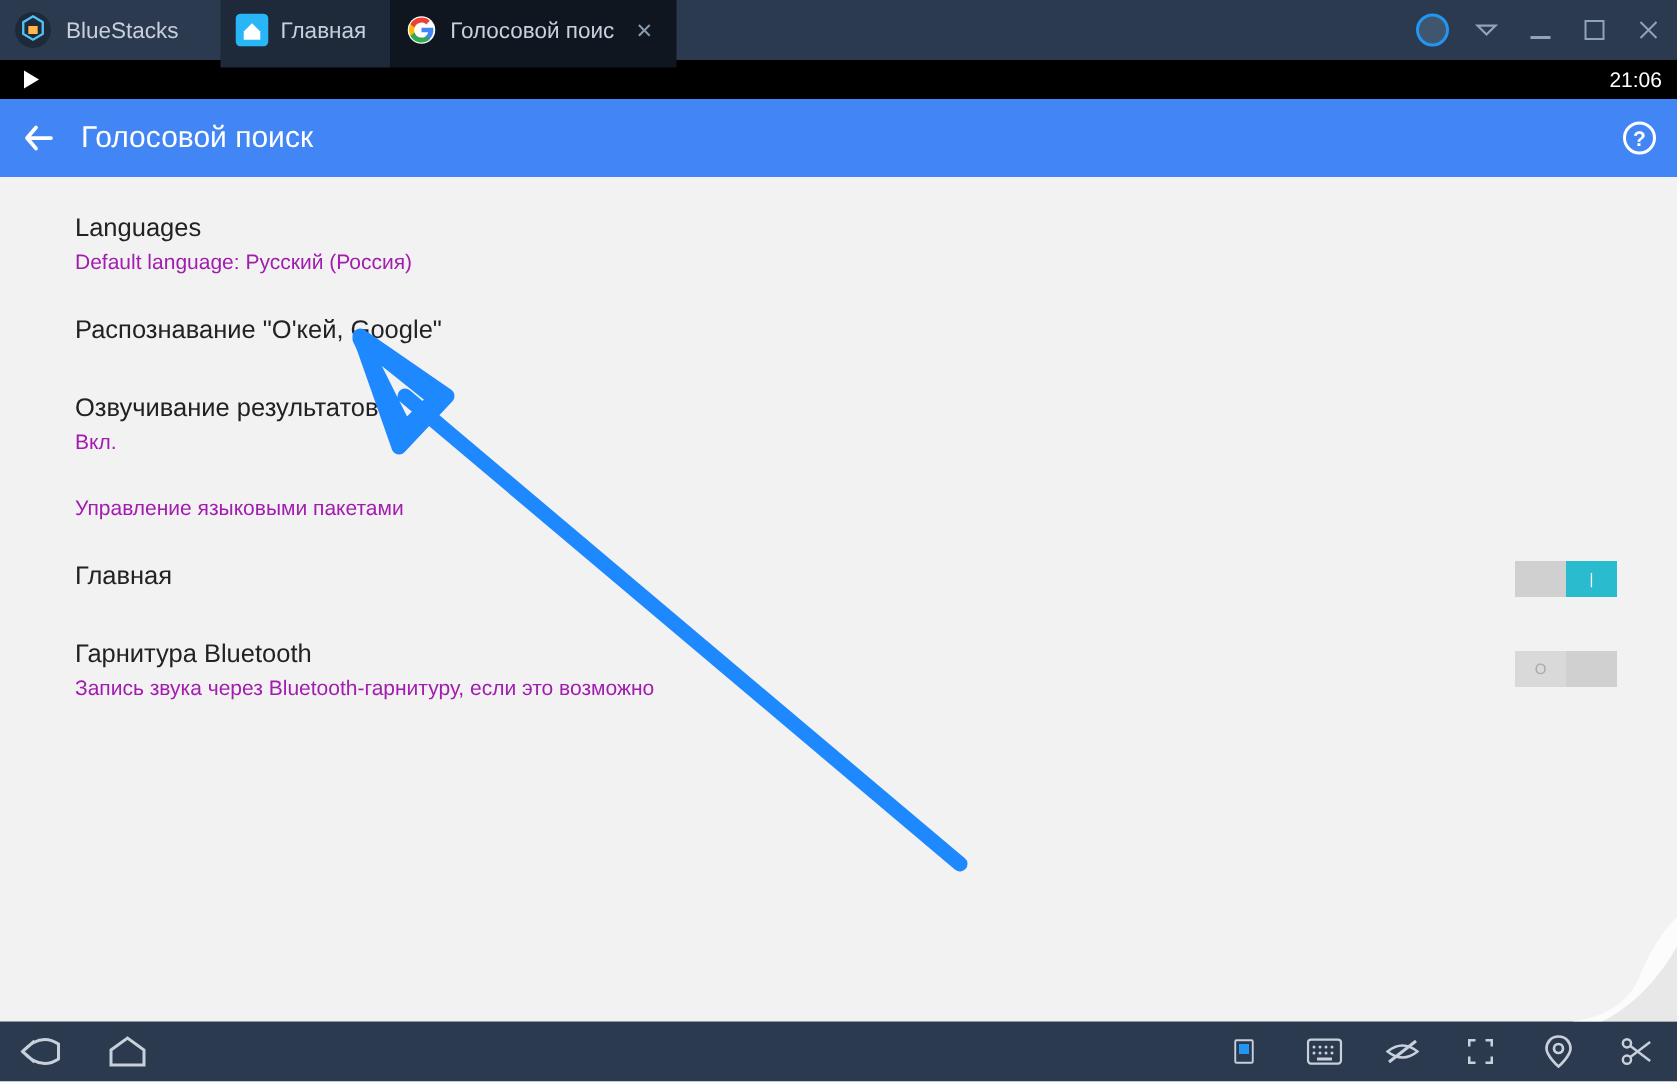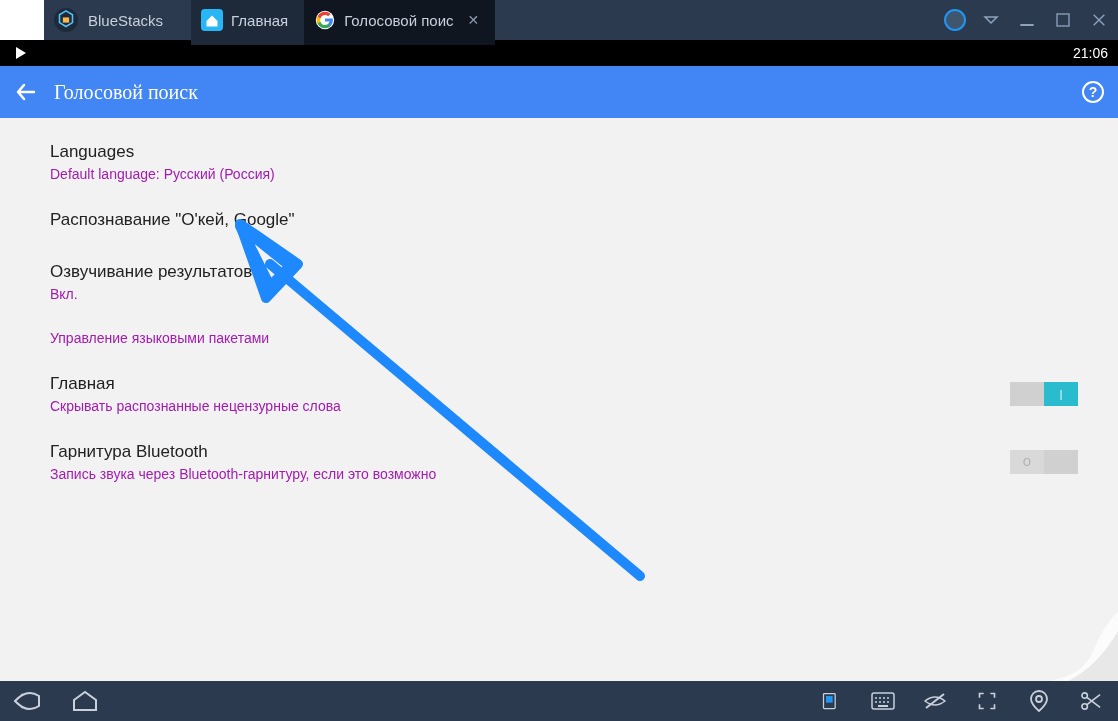--- a/index.html
+++ b/index.html
@@ -1,40 +1,40 @@
 <!DOCTYPE html>
 <html><head>
 <meta charset="utf-8">
 <style>
 * { margin: 0; padding: 0; box-sizing: border-box; font-family: Arial, sans-serif; }
 body { width: 1118px; height: 721px; background: #fff; overflow: hidden; position: relative; }
 
 
-.bs-titlebar { height: 40px; background: #2b3a4f; display: flex; align-items: center; padding: 0 8px; position: relative; margin-left: 44px; }
+.bs-titlebar { height: 40px; background: #2b3a4f; display: flex; align-items: center; padding: 0 8px; position: relative; }
 .bs-logo { width: 28px; height: 28px; margin-right: 8px; display:flex; align-items:center; justify-content:center;}
 .bs-appname { color: #c8d0dc; font-size: 15px; margin-right: 28px; }
 .tab { height: 49px; display: flex; align-items: center; padding: 0 16px 0 10px; gap: 8px; position: relative; }
 .tab-home { background: #1e2a3a; }
 .tab-active { background: #0f1620; }
 .tab-icon { width: 22px; height: 22px; display:flex; align-items:center; justify-content:center;}
 .tab-label { color: #c8d0dc; font-size: 15px; }
 .tab-close { color: #8899aa; font-size: 14px; margin-left: 6px; }
 .titlebar-right { position: absolute; right: 8px; display: flex; align-items: center; gap: 14px; }
 .tb-icon { width: 22px; height: 22px; display:flex; align-items:center; justify-content:center; color:#8fa3bb;}
 .avatar-ring { width:22px; height:22px; border-radius:50%; border:2px solid #2196f3; background:#40556e; }
 
 
 .status-bar { height: 26px; background: #000; color: #fff; display: flex; justify-content: space-between; align-items: center; padding: 0 10px; font-size: 14px; gap: 11px; }
 .play-icon { width:0; height:0; border-left:10px solid #fff; border-top:6px solid transparent; border-bottom:6px solid transparent; margin-left:6px; }
 .status-time { color: #fff; }
 
 
 .app-header { height: 52px; background: #4285f4; display: flex; align-items: center; padding: 0 14px; color:#fff; }
 .back-arrow { width: 24px; height:24px; color:#fff; margin-right: 16px; display:flex; align-items:center;}
-.app-title { font-size: 20px; flex:1;font-family:Liberation Serif, serif; }
+.app-title { font-size: 20px; flex:1; }
 .help-icon { width:22px; height:22px; border-radius:50%; border:2px solid #fff; display:flex; align-items:center; justify-content:center; font-weight:bold; font-size:14px;}
 
 
 .content { background: #f2f2f2; padding: 10px 40px 4px 50px; height: calc(721px - 40px - 26px - 52px - 40px); overflow:auto; position:relative;}
 .setting { padding: 14px 0; display:flex; align-items:center; justify-content:space-between; }
 .setting-text { flex:1; }
 .setting-title { font-size: 17px; color: #222; margin-bottom: 4px; }
 .setting-sub { font-size: 14px; color: #a21caf; }
 
 
@@ -163,21 +163,20 @@
 
   <div class="setting">
     <div class="setting-text">
       <div class="setting-sub">Управление языковыми пакетами</div>
     </div>
   </div>
 
   <div class="setting">
     <div class="setting-text">
       <div class="setting-title">Главная</div>
-      <div class="setting-sub">Скрывать распознанные нецензурные слова</div>
     </div>
     <div class="toggle on">
         <div class="knob"></div>
       </div>
   </div>
 
   <div class="setting">
     <div class="setting-text">
       <div class="setting-title">Гарнитура Bluetooth</div>
       <div class="setting-sub">Запись звука через Bluetooth-гарнитуру, если это возможно</div>

